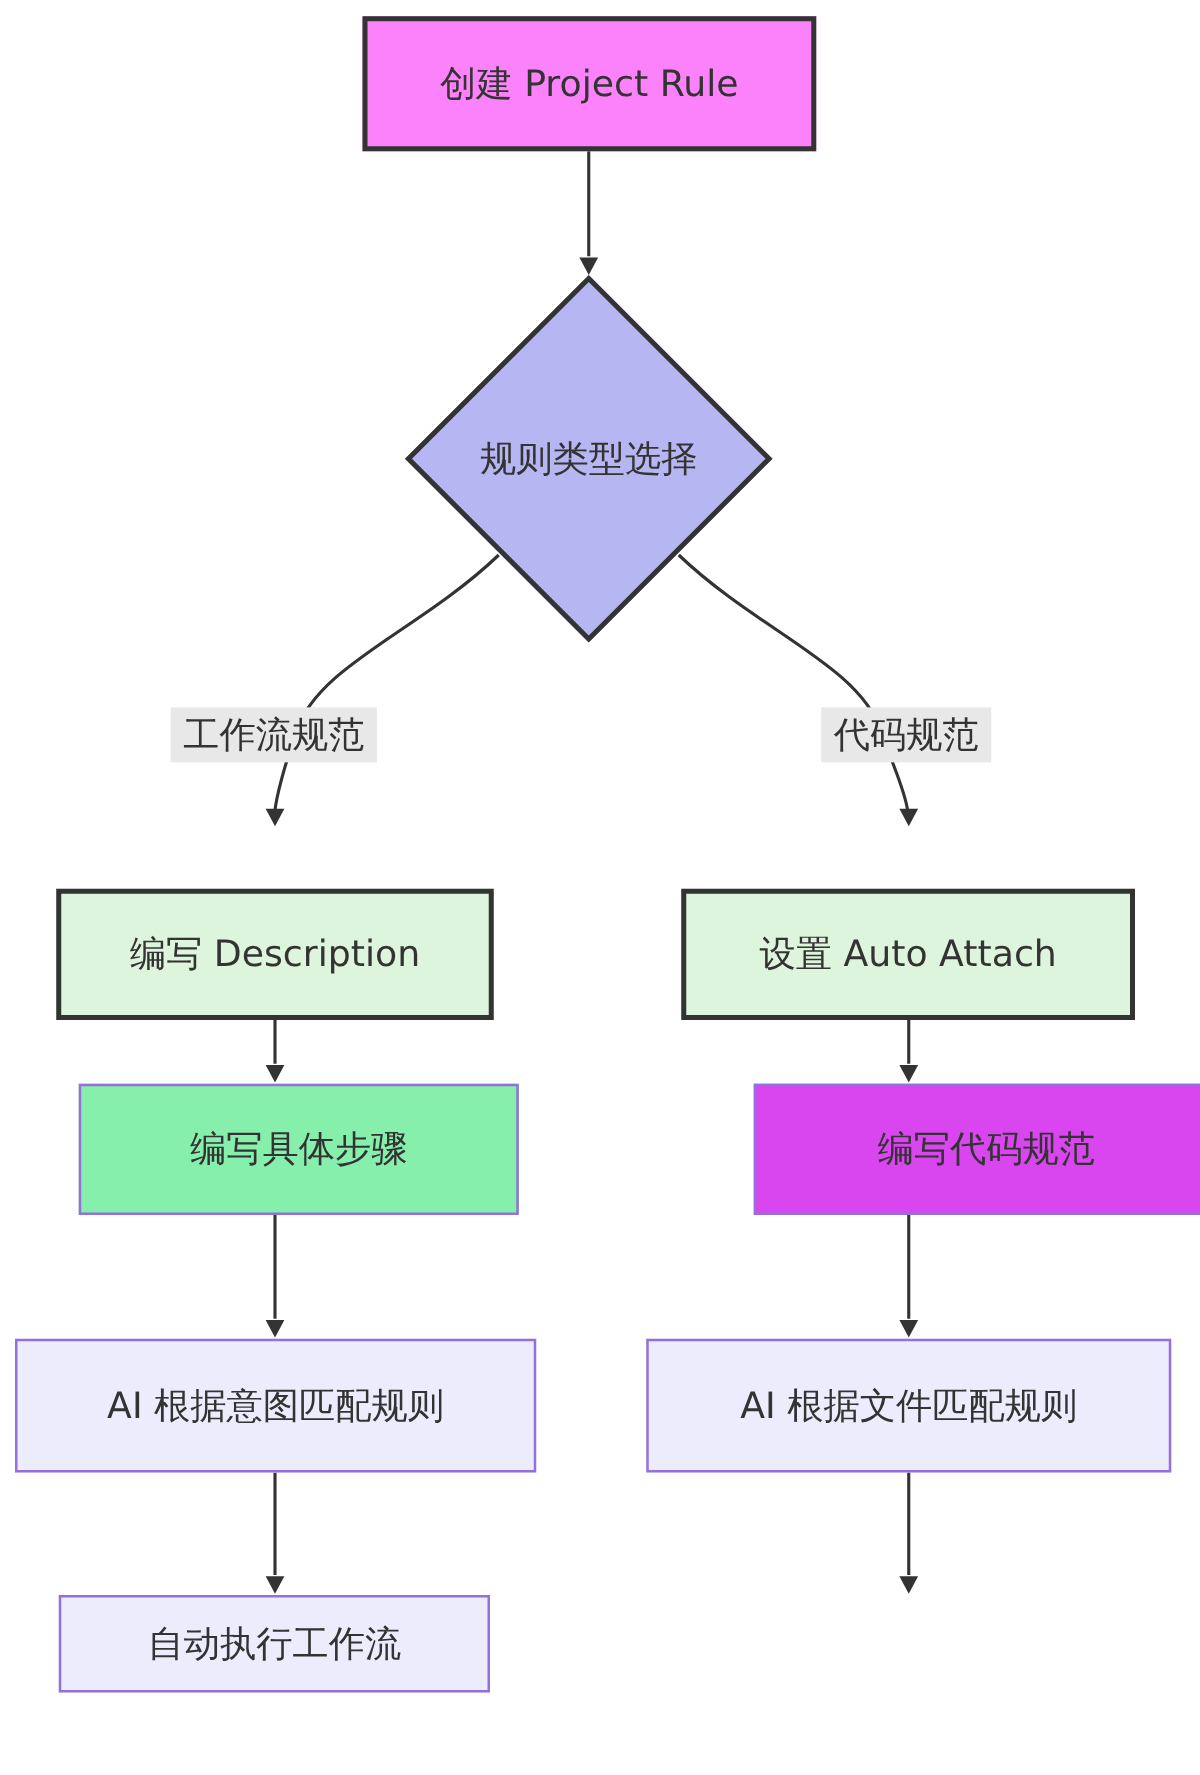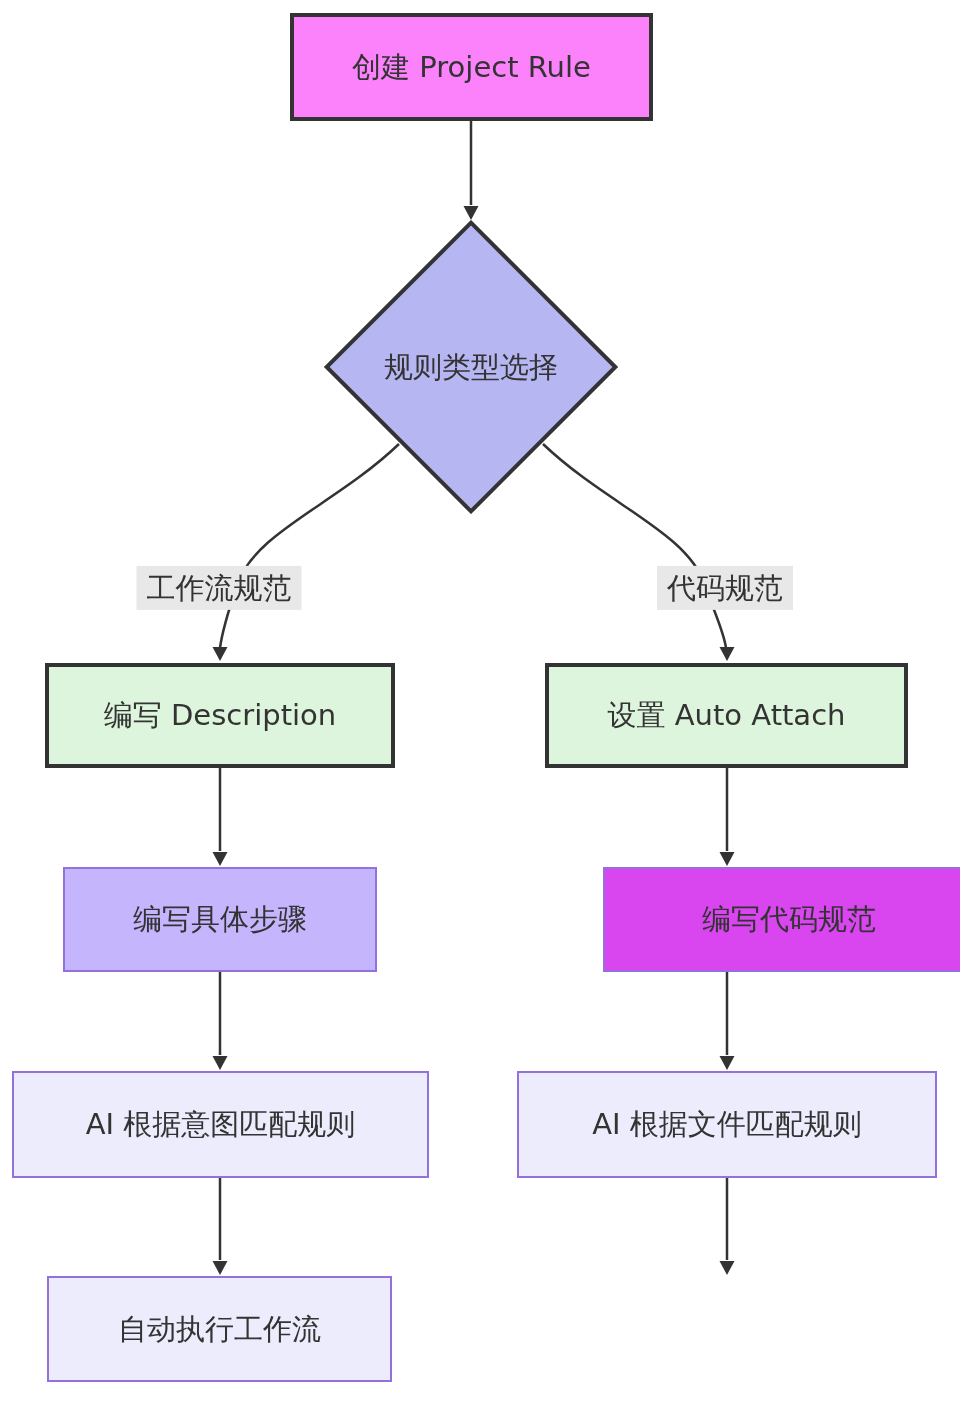--- a/index.html
+++ b/index.html
@@ -39,20 +39,21 @@
     line-height: 1.2;
     z-index: 2;
   }
   .node.rect-styled {
     background: #fc82fc;
     border: 4px solid #333333;
   }
   .node.rect-green {
     background: #ddf4dd;
     border: 4px solid #333333;
+    margin-top: 48px;
   }
   .node.rect-default {
     background: #ececfc;
     border: 2px solid #9370db;
   }
   .diamond-shape {
     position: absolute;
     box-sizing: border-box;
     width: 208px; height: 208px;
     transform: rotate(45deg);
@@ -117,28 +118,28 @@
 
   <div class="node rect-styled" style="left: 290px; top: 13px; width: 363px; height: 108px; background-color: rgb(252, 130, 252); border-color: rgb(51, 51, 51); color: rgb(51, 51, 51);">创建 Project Rule</div>
 
   <div class="diamond-shape" style="left: 367px; top: 263px; background-color: rgb(182, 182, 242); border-color: rgb(51, 51, 51);"></div>
   <div class="diamond-label" style="left: 321px; top: 350px; width: 300px; height: 36px; color: rgb(51, 51, 51);">规则类型选择</div>
 
   <div class="node rect-green" style="left: 45px; top: 663px; width: 350px; height: 105px; background-color: rgb(221, 244, 221); border-color: rgb(51, 51, 51); color: rgb(51, 51, 51);">编写 Description</div>
 
   <div class="node rect-green" style="left: 545px; top: 663px; width: 363px; height: 105px; background-color: rgb(221, 244, 221); border-color: rgb(51, 51, 51); color: rgb(51, 51, 51);">设置 Auto Attach</div>
 
-  <div class="node rect-default" style="left: 63px; top: 867px; width: 314px; height: 105px; background-color: #c4b5fd; border-color: rgb(147, 112, 219); color: rgb(51, 51, 51);">编写具体步骤</div>
+  <div class="node rect-default" style="left: 63px; top: 867px; width: 352px; height: 105px; background-color: #86efac; border-color: rgb(147, 112, 219); color: rgb(51, 51, 51);">编写具体步骤</div>
 
   <div class="node rect-default" style="left: 567px; top: 867px; width: 372px; height: 105px; background-color: #d946ef; border-color: rgb(147, 112, 219); color: rgb(51, 51, 51); margin-left: 36px;">编写代码规范</div>
 
   <div class="node rect-default" style="left: 12px; top: 1071px; width: 417px; height: 107px; background-color: rgb(236, 236, 252); border-color: rgb(147, 112, 219); color: rgb(51, 51, 51);">AI 根据意图匹配规则</div>
 
   <div class="node rect-default" style="left: 517px; top: 1071px; width: 420px; height: 107px; background-color: rgb(236, 236, 252); border-color: rgb(147, 112, 219); color: rgb(51, 51, 51);">AI 根据文件匹配规则</div>
 
-  <div class="node rect-default" style="left: 47px; top: 1276px; width: 345px; height: 106px; background-color: rgb(236, 236, 252); border-color: rgb(147, 112, 219); color: rgb(51, 51, 51);">自动执行工作流</div>
+  <div class="node rect-default" style="left: 47px; top: 1276px; width: 345px; height: 78px; background-color: rgb(236, 236, 252); border-color: rgb(147, 112, 219); color: rgb(51, 51, 51);">自动执行工作流</div>
 
 
   <div class="edge-label" style="left: 219px; top: 588px; background-color: rgb(232, 232, 232); color: rgb(51, 51, 51);">工作流规范</div>
 
   <div class="edge-label" style="left: 725px; top: 588px; background-color: rgb(232, 232, 232); color: rgb(51, 51, 51);">代码规范</div>
 
 </div>
 
 </body></html>

